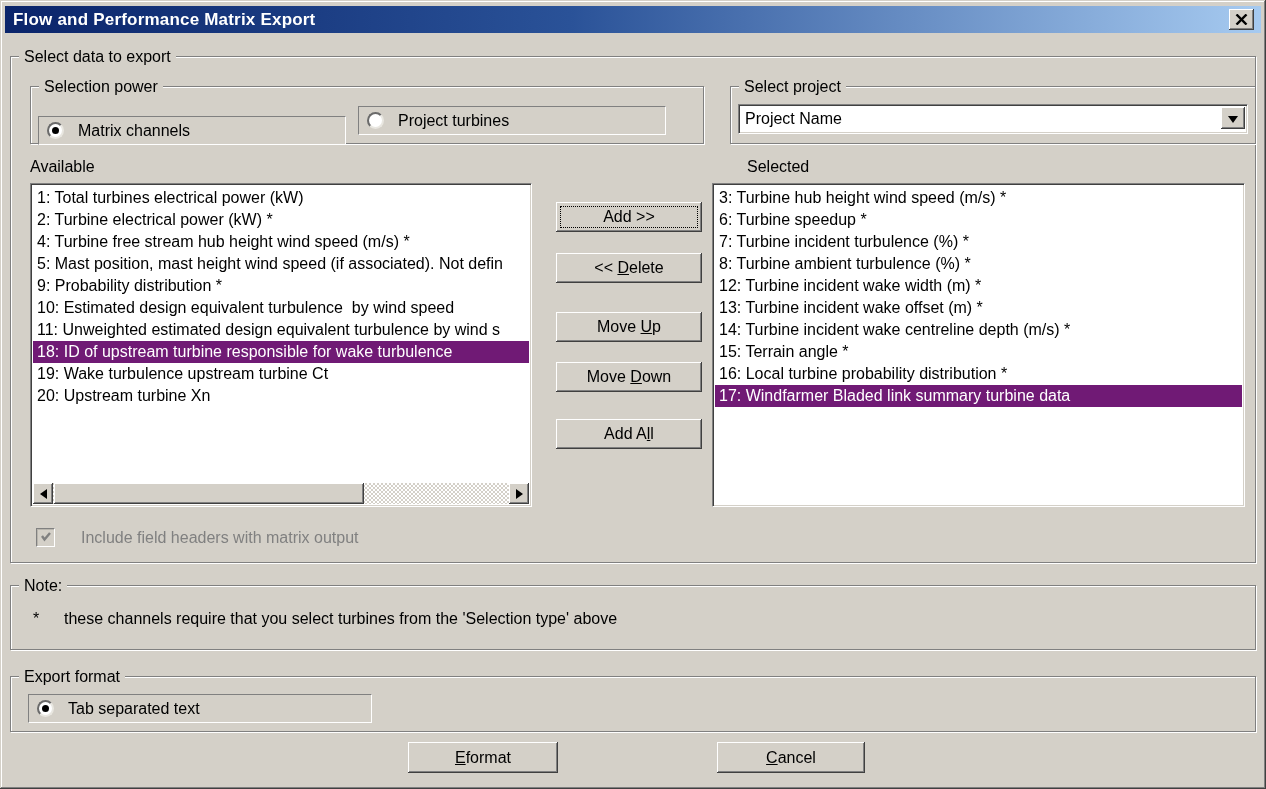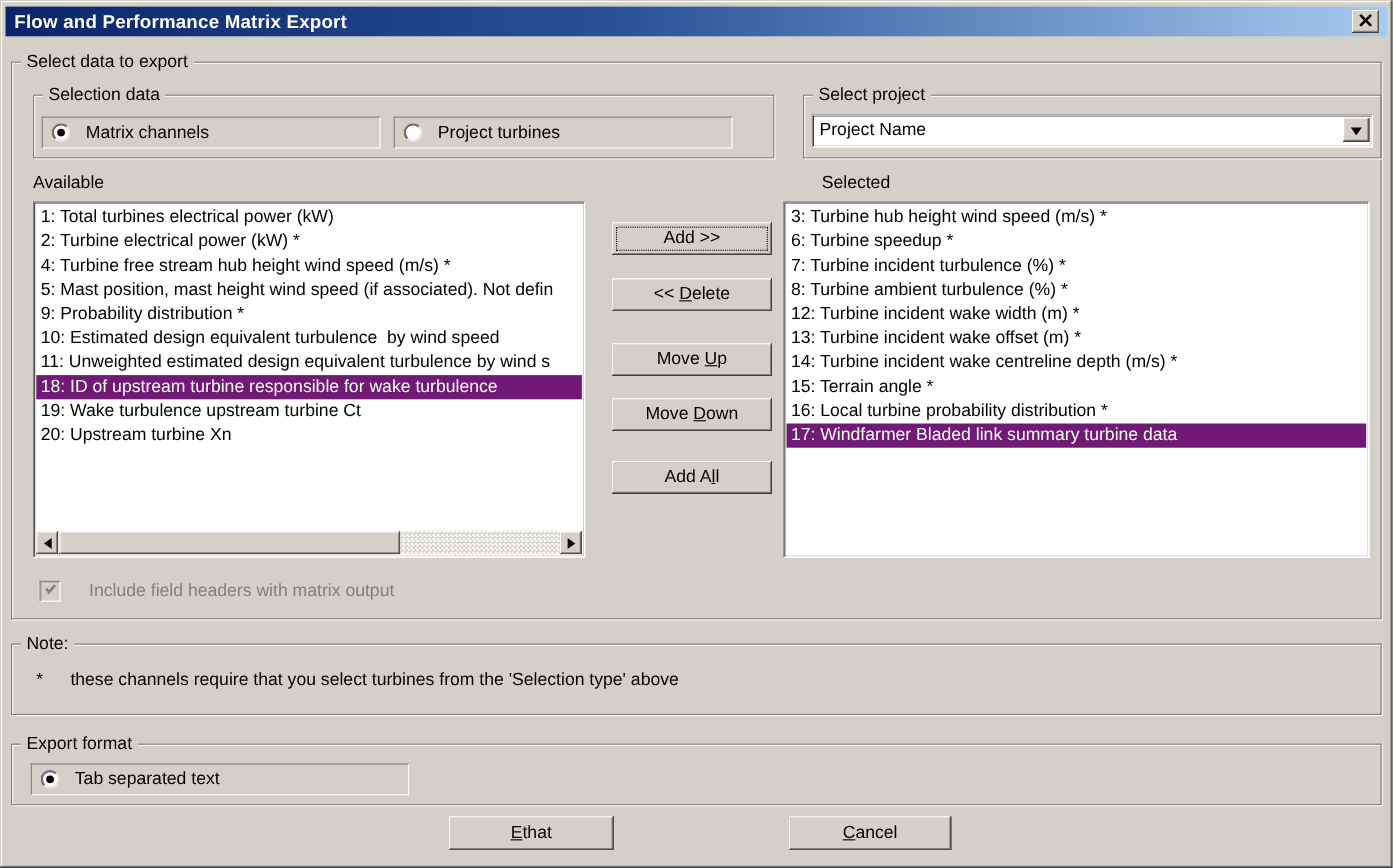--- a/index.html
+++ b/index.html
@@ -71,23 +71,23 @@
           </svg>
       </span>
     </div>
   </div>
 
   <div class="groupbox" style="left:10px;top:56px;width:1244px;height:505px;">
     <span class="legend">Select data to export</span>
   </div>
 
   <div class="groupbox" style="left:30px;top:86px;width:672px;height:56px;">
-    <span class="legend">Selection data</span>
+    <span class="legend">Selection power</span>
   </div>
-  <div class="optionpanel sunken" style="left:38px;top:106px;width:308px;height:29px;">
+  <div class="optionpanel sunken" style="left:38px;top:116px;width:308px;height:29px;">
     <span class="radio on"></span>
     <span>Matrix channels</span>
   </div>
   <div class="optionpanel sunken" style="left:358px;top:106px;width:308px;height:29px;">
     <span class="radio"></span>
     <span>Project turbines</span>
   </div>
 
   <div class="groupbox" style="left:730px;top:86px;width:524px;height:56px;">
     <span class="legend">Select project</span>
@@ -175,19 +175,19 @@
 
   <div class="groupbox" style="left:10px;top:676px;width:1244px;height:54px;">
     <span class="legend">Export format</span>
   </div>
   <div class="optionpanel sunken" style="left:28px;top:694px;width:344px;height:29px;">
     <span class="radio on"></span>
     <span>Tab separated text</span>
   </div>
 
   <div class="btn" style="left:408px;top:742px;width:150px;height:31px;">
-    <span><span></span><span class="accel">E</span><span>that</span></span>
+    <span><span></span><span class="accel">E</span><span>format</span></span>
   </div>
   <div class="btn" style="left:717px;top:742px;width:148px;height:31px;">
     <span><span></span><span class="accel">C</span><span>ancel</span></span>
   </div>
 
 </div>
 
 </body></html>

